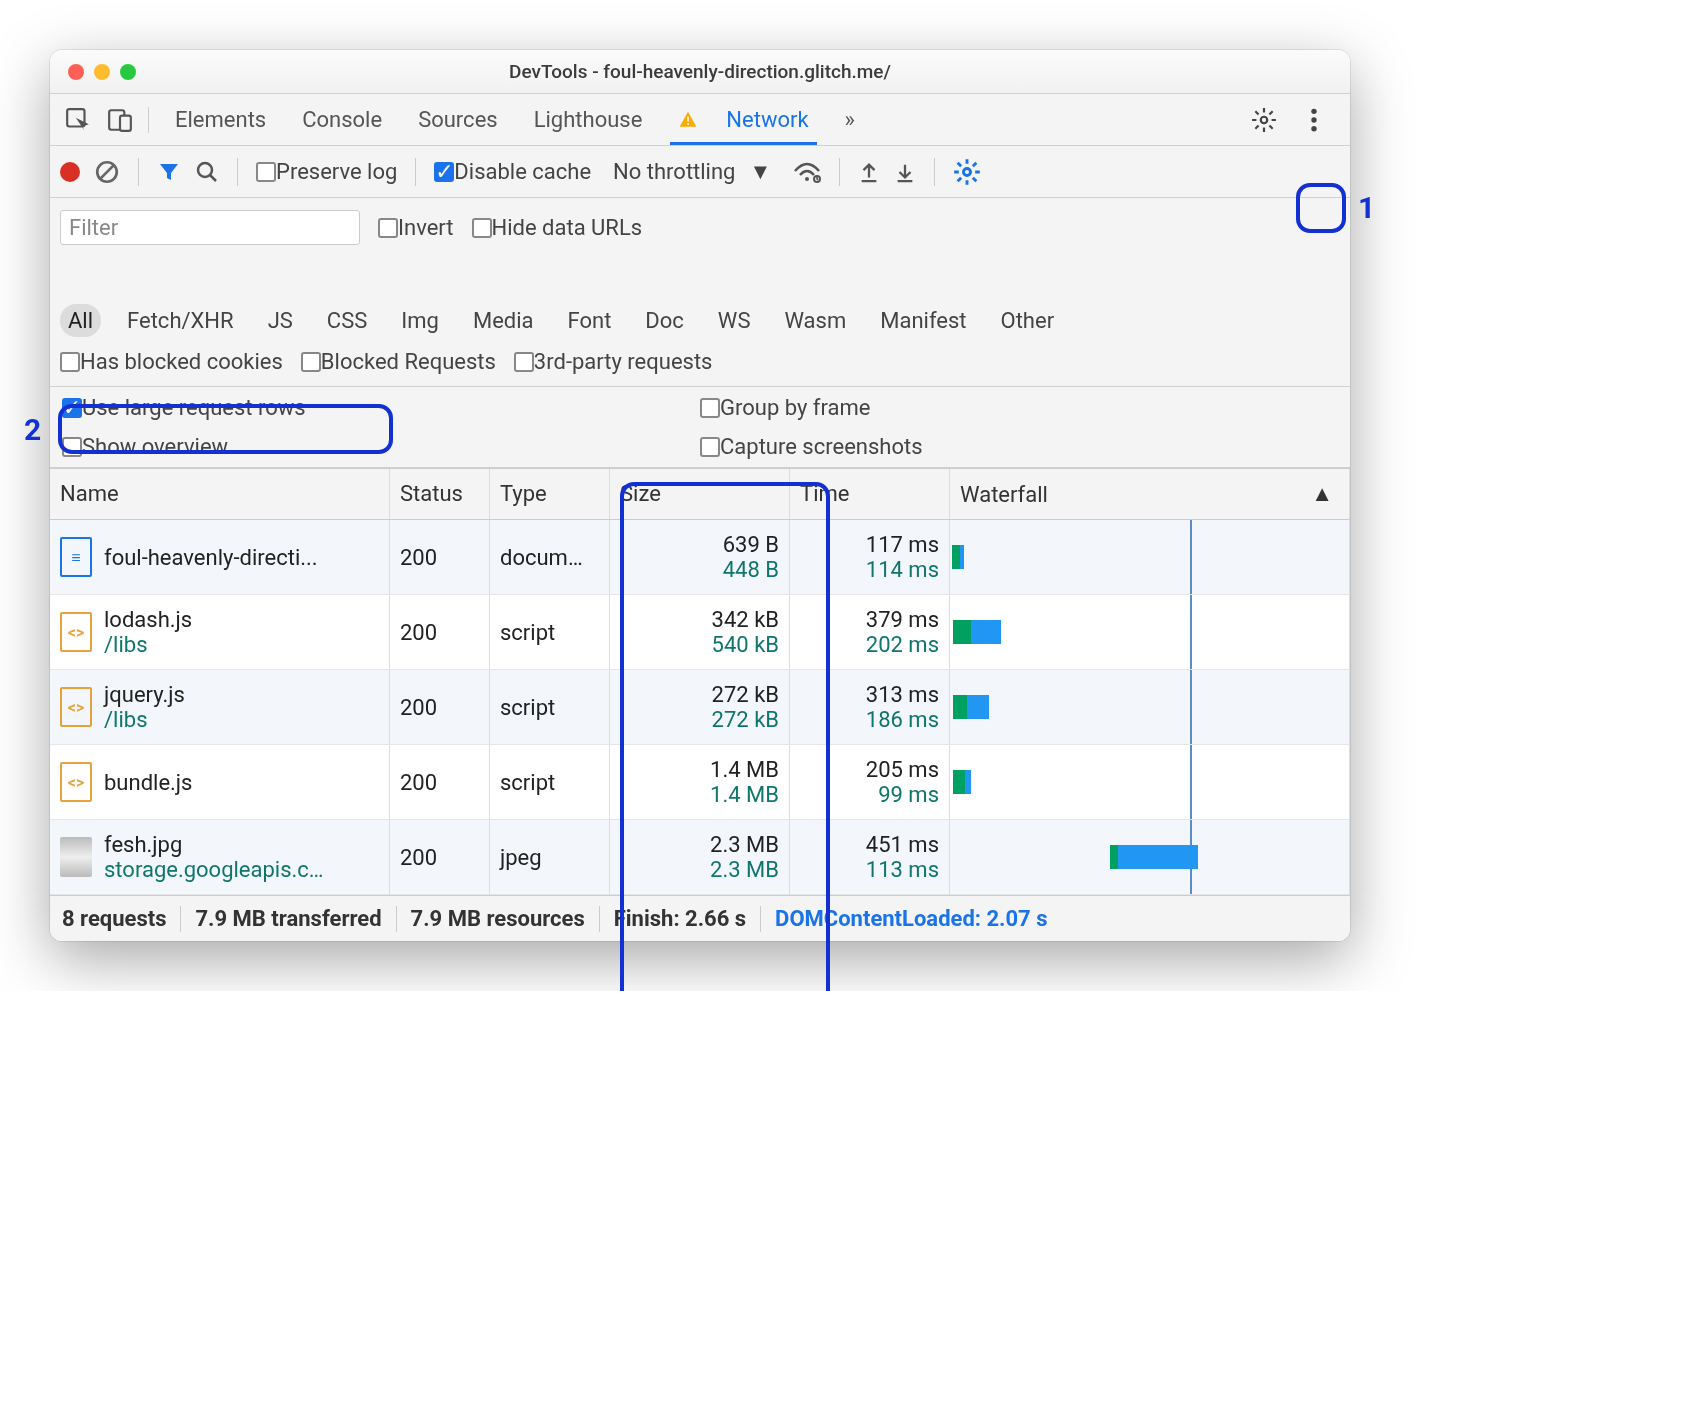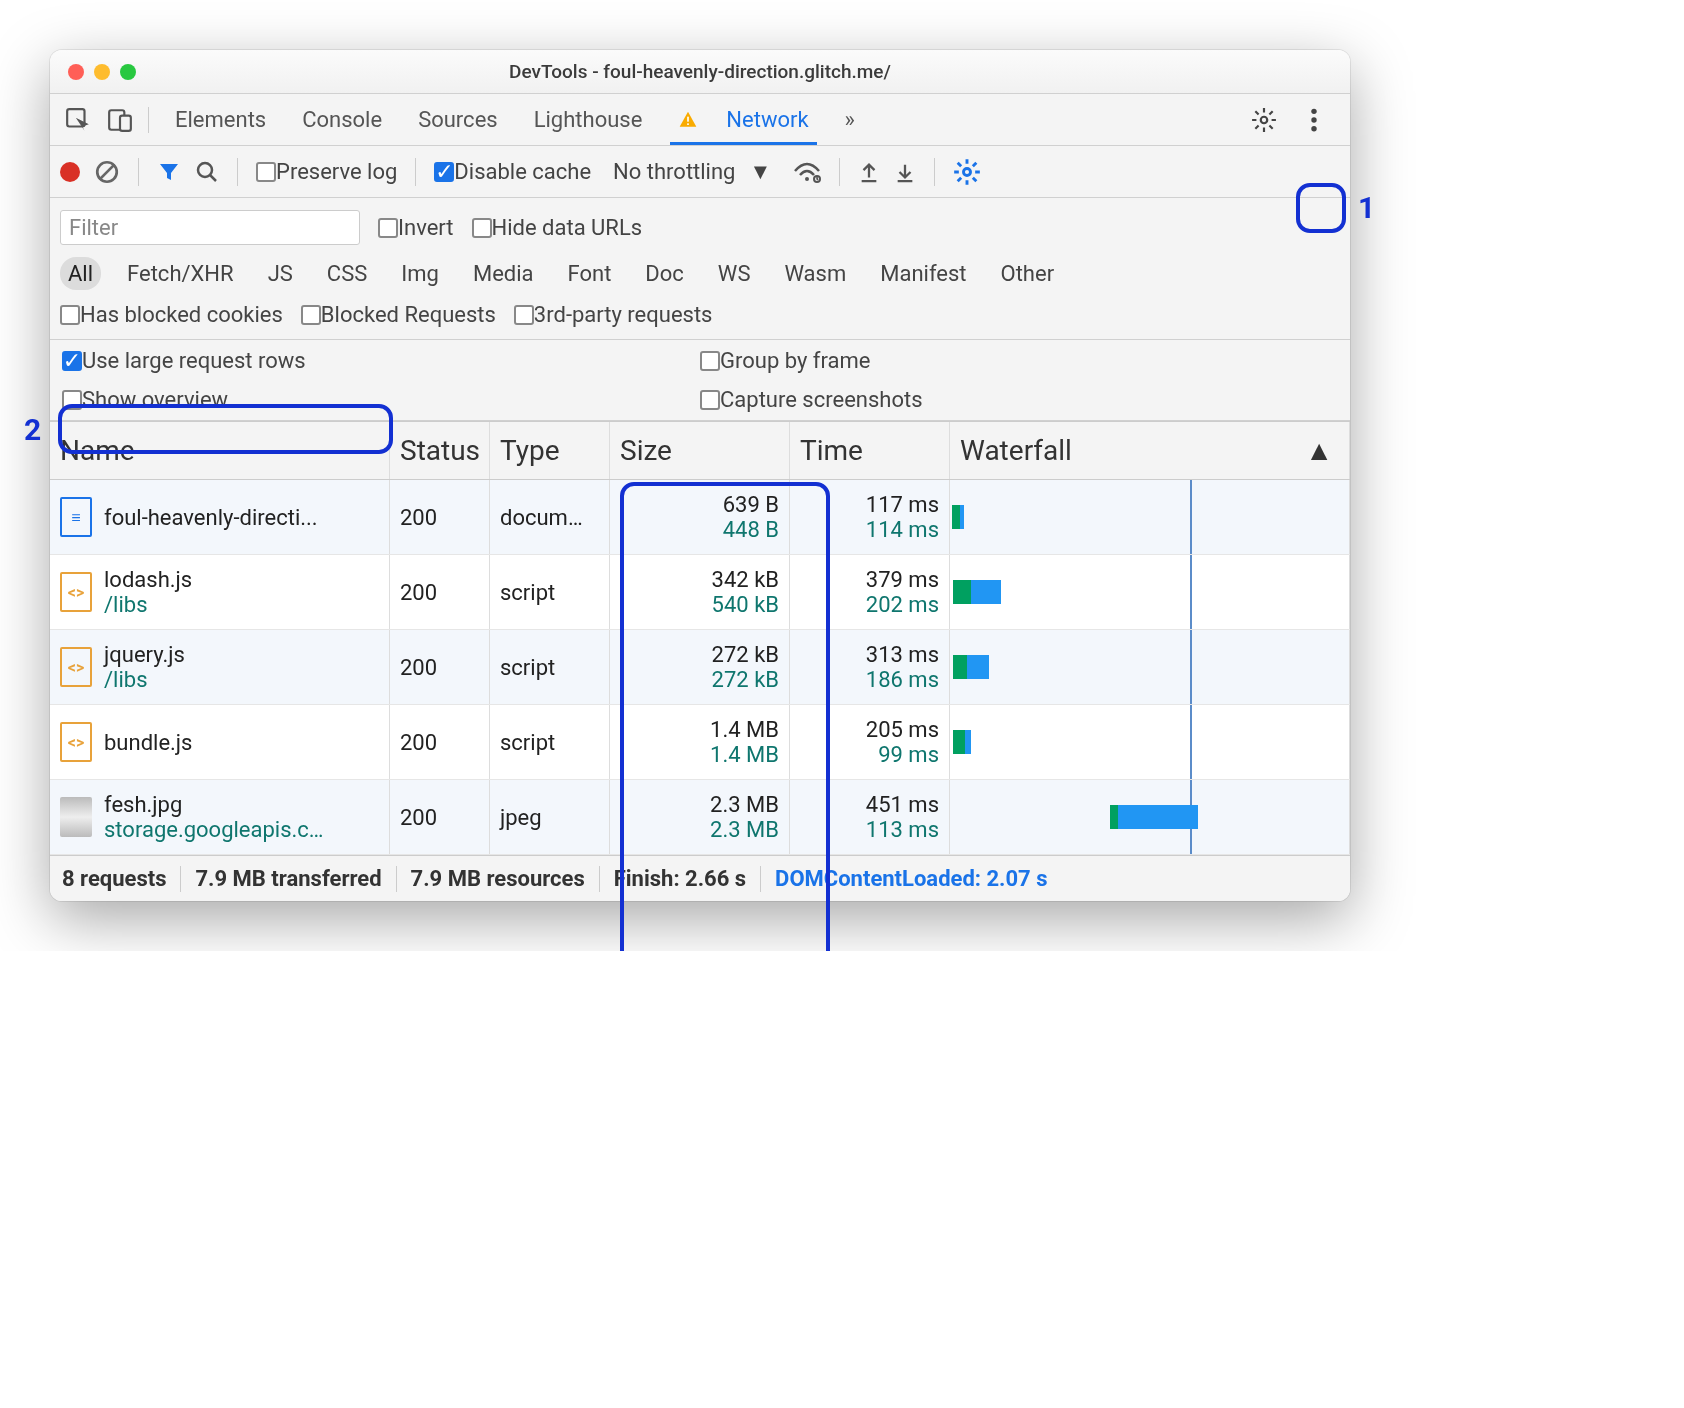--- a/index.html
+++ b/index.html
@@ -21,24 +21,24 @@
   .toolbar { display:flex; align-items:center; height:52px; border-bottom:1px solid #d0d0d0; background:#f4f4f4; padding:0 10px; gap:14px; font-size:22px; color:#444; }
   .toolbar .sep { width:1px; height:28px; background:#ccc; margin:0 4px; }
   .toolbar .rec { width:20px; height:20px; border-radius:50%; background:#d93025; }
   .ck { display:flex; align-items:center; }
   .ckbox { width:20px; height:20px; border:2px solid #888; border-radius:3px; display:flex; align-items:center; justify-content:center; flex-shrink:0; background:#fff;}
   .ckbox.on { background:#1a73e8; border-color:#1a73e8; color:#fff; }
   .select { display:flex; align-items:center; gap:14px; padding:2px 8px; }
   .filterbar { display:flex; flex-direction:column; background:#f4f4f4; border-bottom:1px solid #d0d0d0; padding:6px 10px; font-size:22px; color:#444;justify-content:center;}
   .filterbar .row { display:flex; align-items:center; gap:18px; padding:6px 0; }
   .filterinput { background:#fff; border:1px solid #ccc; padding:4px 8px; width:300px; border-radius:3px; font-size:22px; color:#888;}
-  .chip { padding:4px 8px; border-radius:16px; }
+  .chip { padding:4px 8px; border-radius:16px;margin-top:47px; }
   .chip.sel { background:#dcdcdc; color:#222; }
   .opts { display:grid; grid-template-columns: 1fr 1fr; background:#f4f4f4; border-bottom:1px solid #d0d0d0; padding:8px 12px; row-gap:14px; font-size:22px; color:#444;}
-  .thead { display:flex; background:#f4f4f4; border-top:1px solid #ccc; border-bottom:1px solid #ccc; font-size:28px; color:#333;}
+  .thead { display:flex; background:#f4f4f4; border-top:1px solid #ccc; border-bottom:1px solid #ccc; font-size:22px; color:#333;}
   .thead .col, .trow .col { padding:12px 10px; border-right:1px solid #ddd; }
   .col.name{width:340px;} .col.status{width:100px;} .col.type{width:120px;} .col.size{width:180px; text-align:right;} .col.time{width:160px; text-align:right;} .col.wf{flex:1; position:relative;}
   .thead .col.wf { display:flex; justify-content:space-between; align-items:center; padding-right:16px;}
   .trow { display:flex; border-bottom:1px solid #e6e6e6; font-size:22px; color:#222; align-items:stretch; }
   .trow:nth-child(odd){ background:#f3f7fc; }
   .trow .col { display:flex; flex-direction:column; justify-content:center; }
   .trow .col .sec { color:#0f766e; }
   .namecell { display:flex; gap:12px; align-items:center; }
   .fico { width:32px; height:40px; border:2px solid; border-radius:2px; display:flex; align-items:center; justify-content:center; font-size:16px; font-weight:bold; flex-shrink:0;}
   .fico.doc{ color:#1a73e8; border-color:#1a73e8;}

